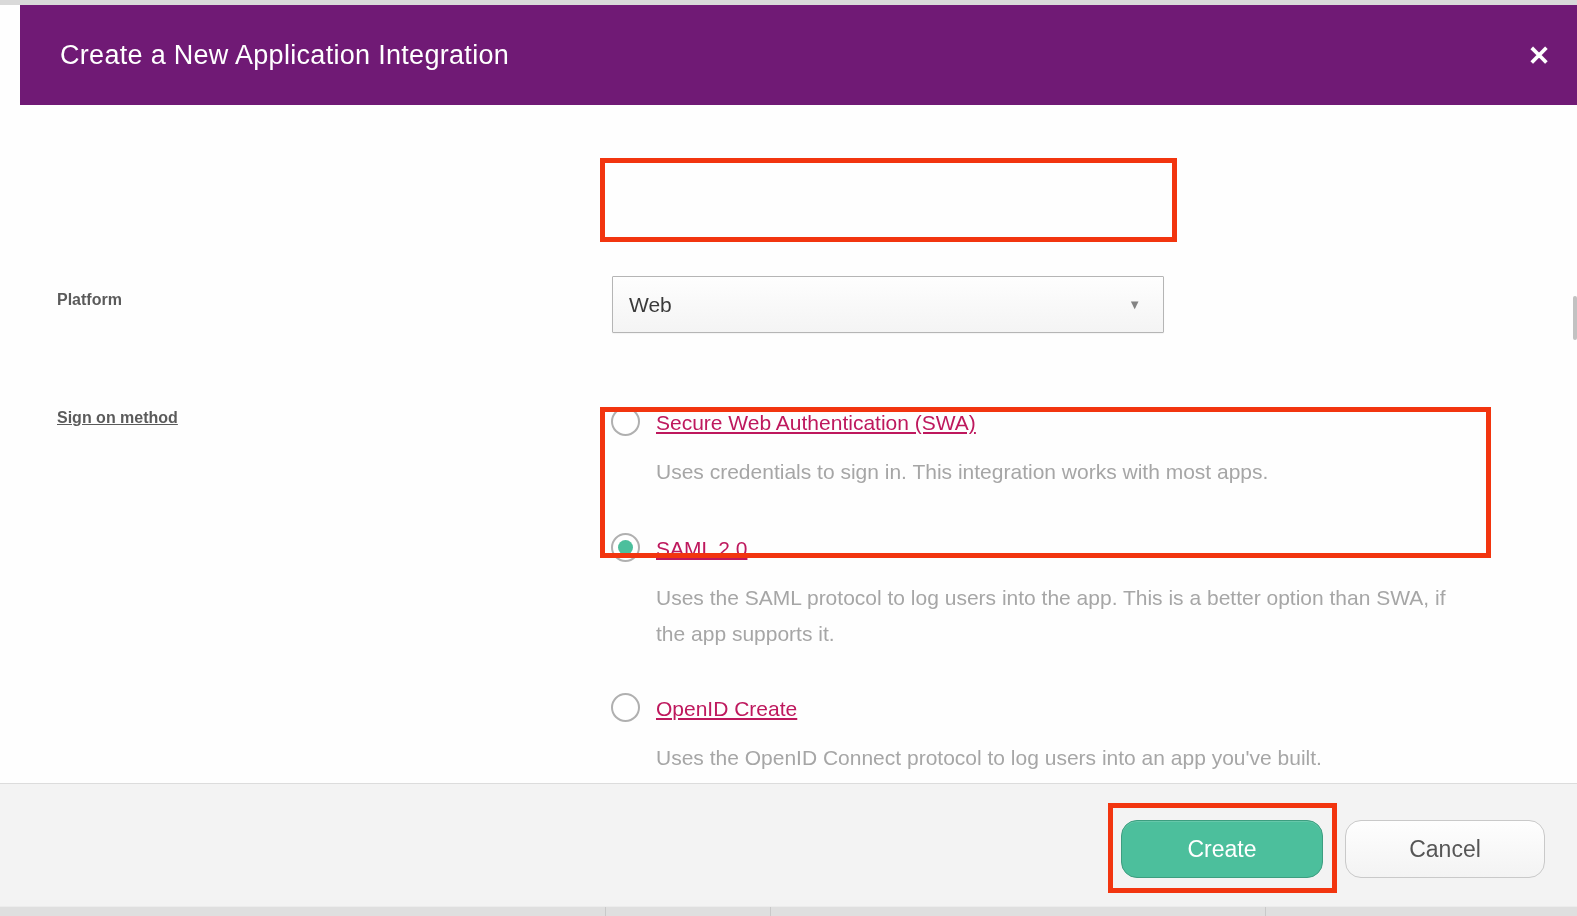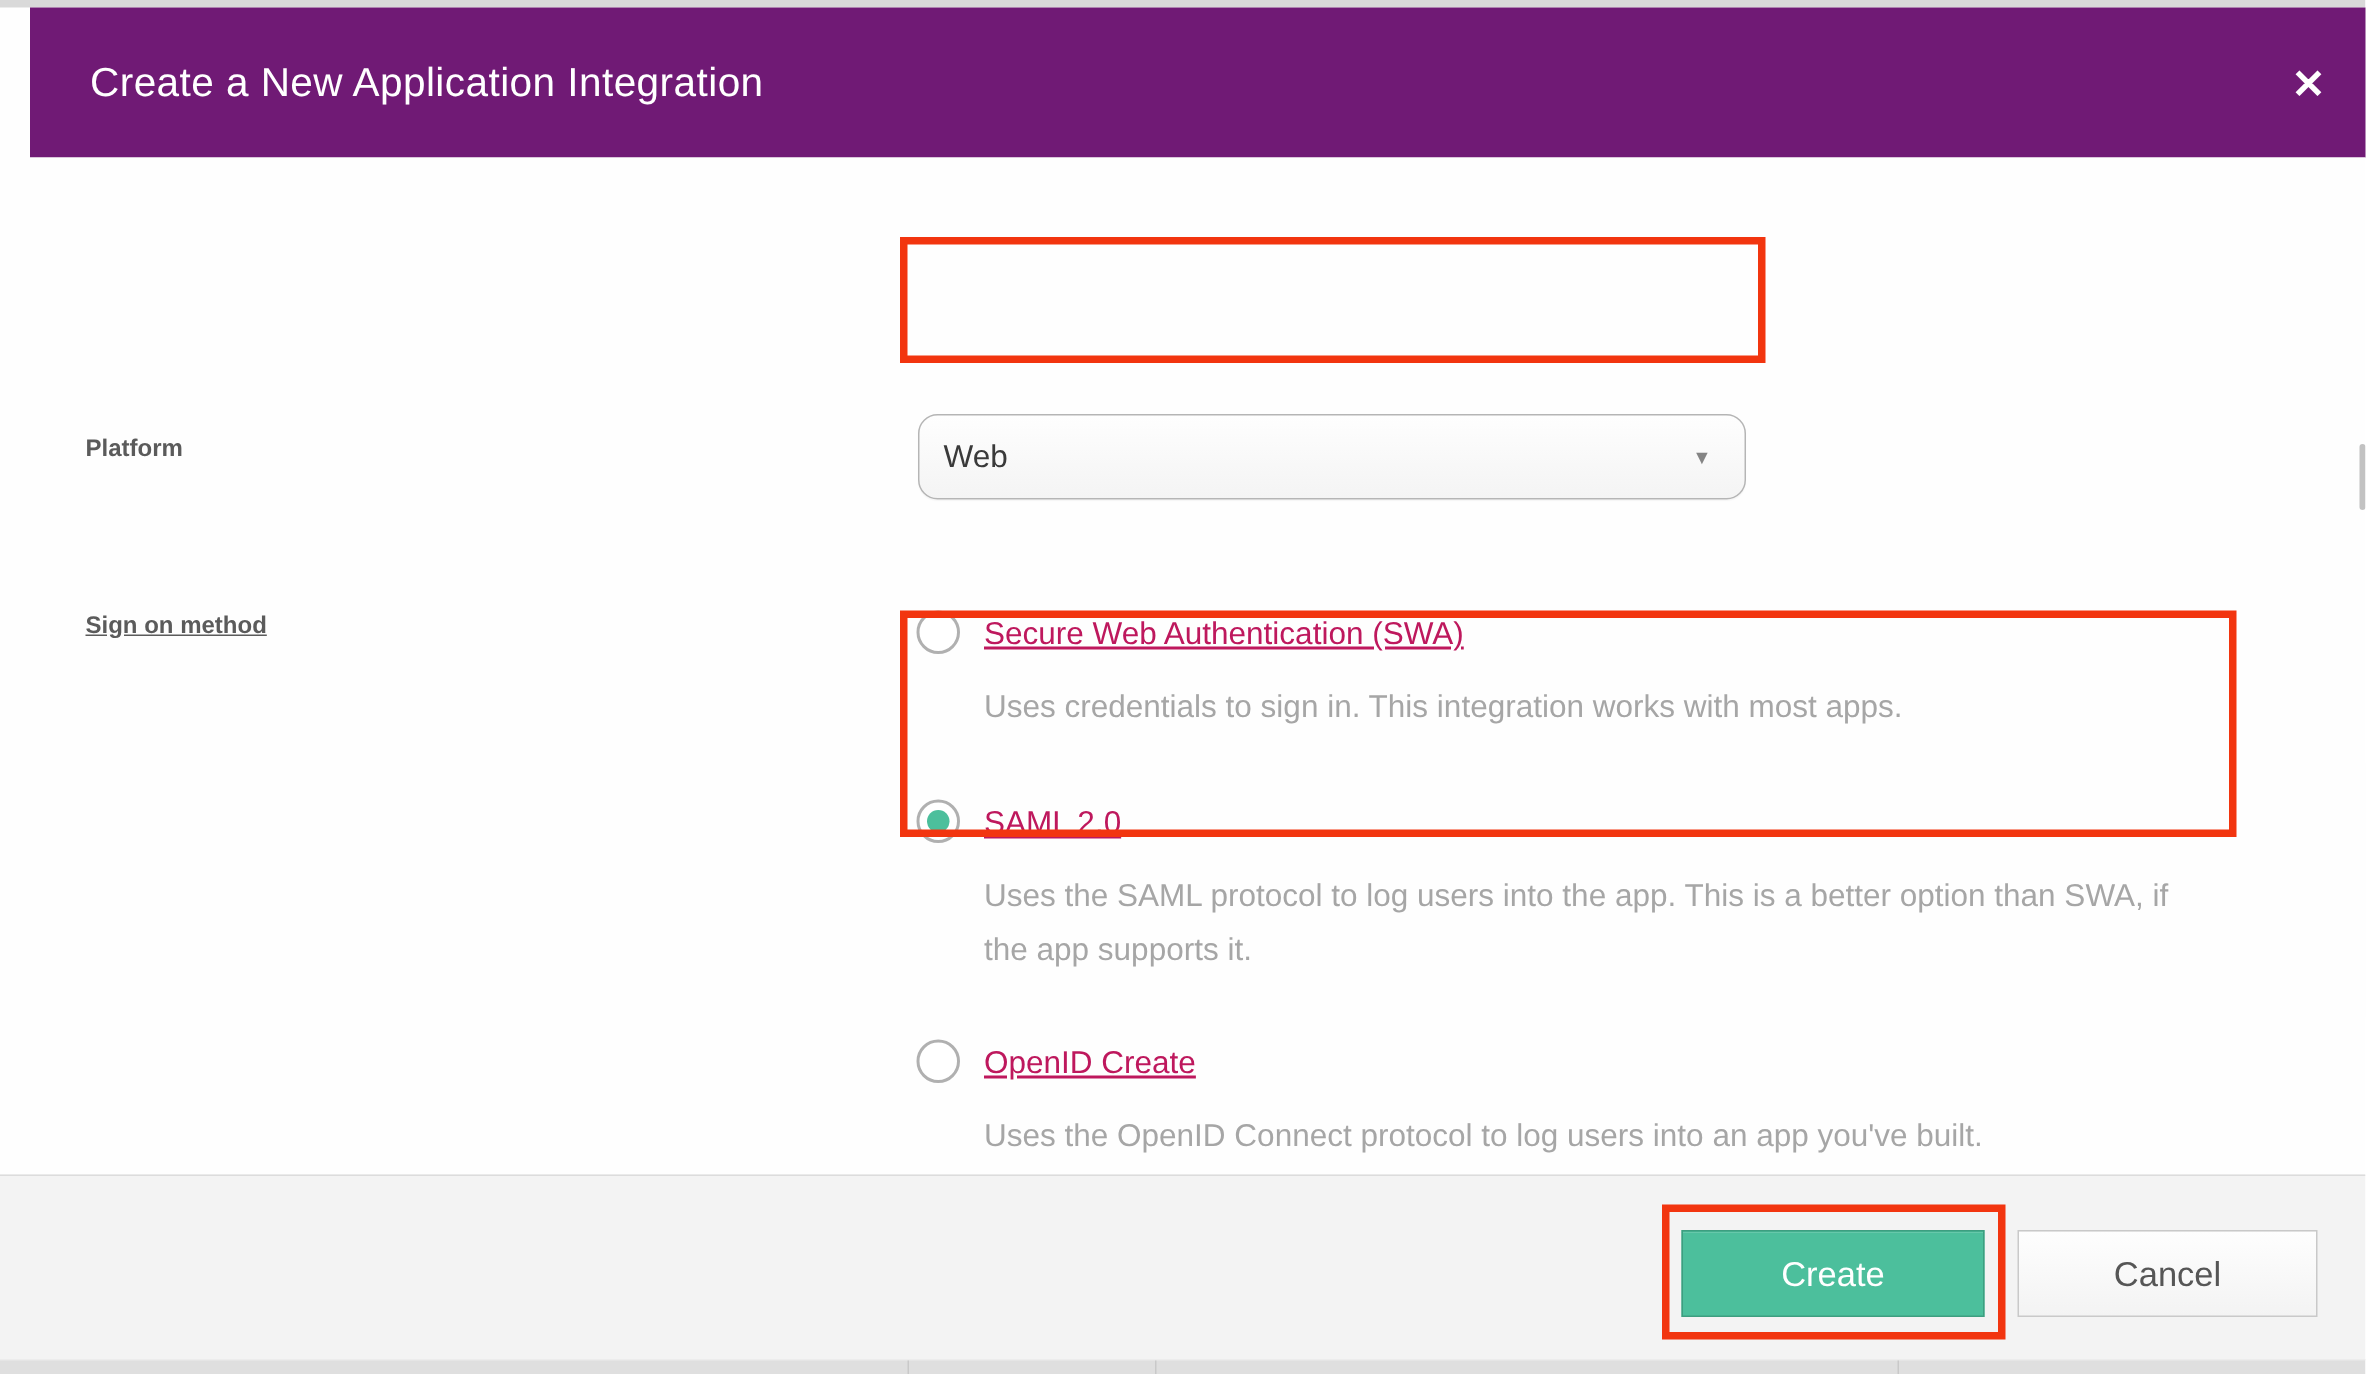--- a/index.html
+++ b/index.html
@@ -17,21 +17,21 @@
                color:#ffffff; font-size:27px; font-weight:700; text-align:center; line-height:36px;
                cursor:pointer; }
 
   .dialog-body { position:absolute; left:0; top:105px; width:1577px; height:678px; background:#fefefe; }
 
   .field-label { position:absolute; left:57px; font-size:16px; font-weight:700; color:#5b5b5b; }
   .label-platform { top:186px; }
   .label-signon { top:304px;text-decoration:underline; }
 
   .select-box { position:absolute; left:612px; top:171px; width:552px; height:57px;
-                border:1px solid #b5b5b5; border-radius:13px;
+                border:1px solid #b5b5b5; border-radius:1px;
                 background:linear-gradient(#fefefe,#f4f4f4);
                 box-shadow:0 1px 1px rgba(0,0,0,0.04); cursor:pointer; }
   .select-value { position:absolute; left:16px; top:0; height:55px; line-height:55px;
                   font-size:21px; color:#3a3a3a; }
   .select-caret { position:absolute; right:22px; top:0; height:55px; line-height:55px;
                   font-size:13px; color:#848484; }
 
   .option { position:absolute; left:611px; width:900px; }
   .opt-1 { top:302px; } .opt-2 { top:428px; } .opt-3 { top:588px; }
 
@@ -41,21 +41,21 @@
                background:transparent; }
   .radio.selected .radio-dot { background:#4cbf9c; }
 
   .option-label { position:absolute; left:45px; top:1px; font-size:21px; color:#be185d;
                   line-height:30px; white-space:nowrap; cursor:pointer;text-decoration:underline; }
   .option-desc { position:absolute; left:45px; top:47px; width:818px; font-size:21px;
                  color:#a6a6a6; line-height:36px; }
 
   .dialog-footer { position:absolute; left:0; top:783px; width:1577px; height:123px;
                    background:#f3f3f3; border-top:1px solid #dcdcdc; }
-  .btn { position:absolute; top:820px; height:58px; border-radius:0; font-size:23px;
+  .btn { position:absolute; top:820px; height:58px; border-radius:16px; font-size:23px;
          text-align:center; line-height:56px; cursor:pointer; }
   .btn-create { left:1121px; width:202px; background:#4cbf9c; border:1px solid #3d9e80;
                 color:#ffffff; box-shadow:inset 0 1px 0 rgba(255,255,255,0.15); }
   .btn-cancel { left:1345px; width:200px; background:linear-gradient(#fefefe,#f3f3f3);
                 border:1px solid #c9c9c9; color:#565656; }
 
   .bottom-strip { position:absolute; left:0; top:906px; width:1577px; height:10px; background:#dfdfdf;
                   border-top:1px solid #ececec; }
   .bg-divider { position:absolute; top:907px; width:1px; height:9px; background:#c9c9c9; }
   .bgd-1 { left:605px; } .bgd-2 { left:770px; } .bgd-3 { left:1265px; }

